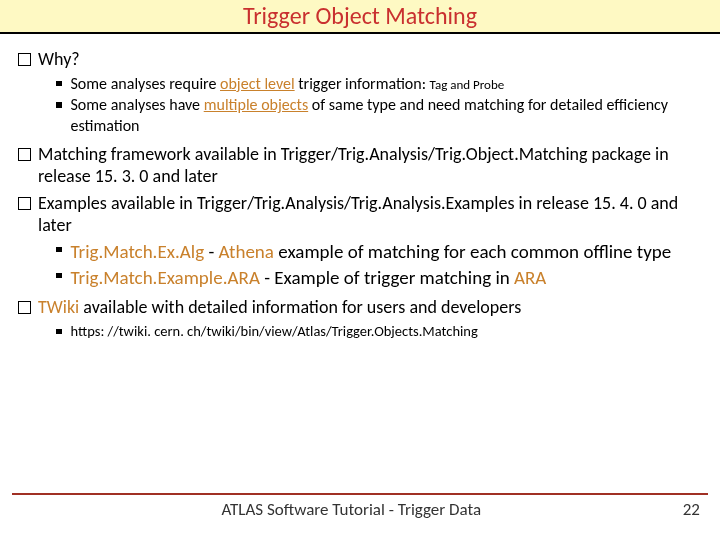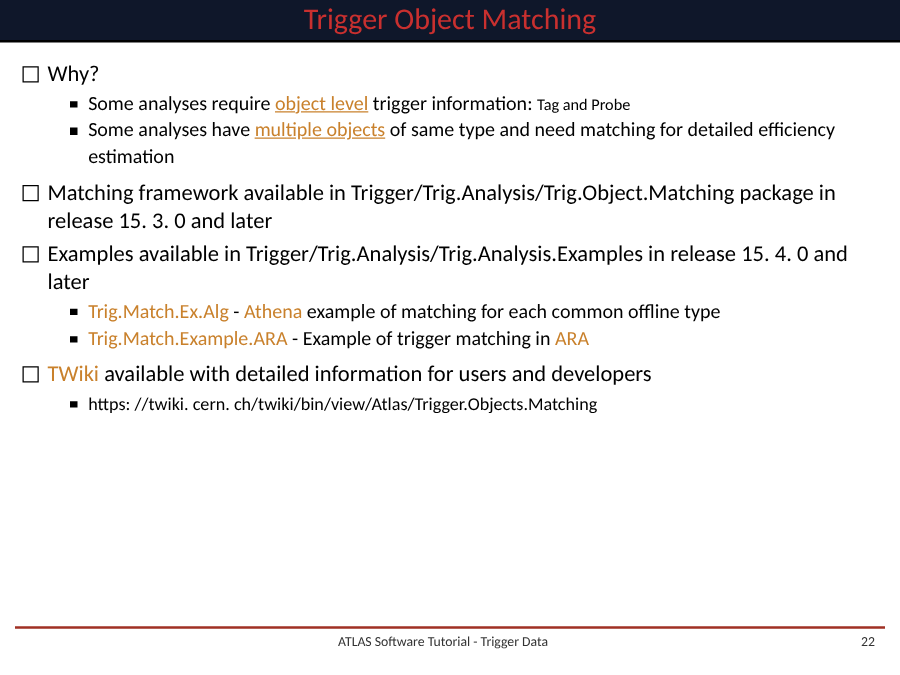--- a/index.html
+++ b/index.html
@@ -7,21 +7,21 @@
     padding: 0;
     width: 720px;
     height: 540px;
     font-family: "Segoe UI", "Calibri", Arial, sans-serif;
     background: #fff;
     color: #000;
     position: relative;
     overflow: hidden;
   }
   .title-bar {
-    background: #0f172a;
+    background: #fef9c3;
     height: 32px;
     width: 100%;
     text-align: center;
   }
   .title-text {
     color: #c9302f;
     font-size: 24px;
     line-height: 32px;
     font-weight: 400;
   }
@@ -47,21 +47,21 @@
     margin-top: 5px;
     margin-right: 7px;
     flex: 0 0 auto;
   }
   .lvl1-body { flex: 1; }
   .lvl2-list {
     margin: 2px 0 4px 38px;
     font-size: 16px;
     line-height: 1.3;
   }
-  .lvl2-list.small { font-size: 16px; }
+  .lvl2-list.small { font-size: 19px; }
   .lvl2-list.tiny { font-size: 14.5px; }
   .lvl2 {
     display: flex;
     align-items: flex-start;
     margin: 1px 0;
   }
   .sq {
     width: 5.5px;
     height: 5.5px;
     background: #000;
@@ -80,21 +80,21 @@
     width: 720px;
   }
   .footer-hr {
     border-top: 2px solid #a03024;
     margin: 0 12px 4px 12px;
   }
   .footer-row {
     display: flex;
     justify-content: space-between;
     padding: 0 20px;
-    font-size: 11px;
+    font-size: 17px;
     color: #333;
   }
 </style>
 </head>
 <body>
 
 <div class="title-bar">
   <span class="title-text">Trigger Object Matching</span>
 </div>
 <div class="hr"></div>

